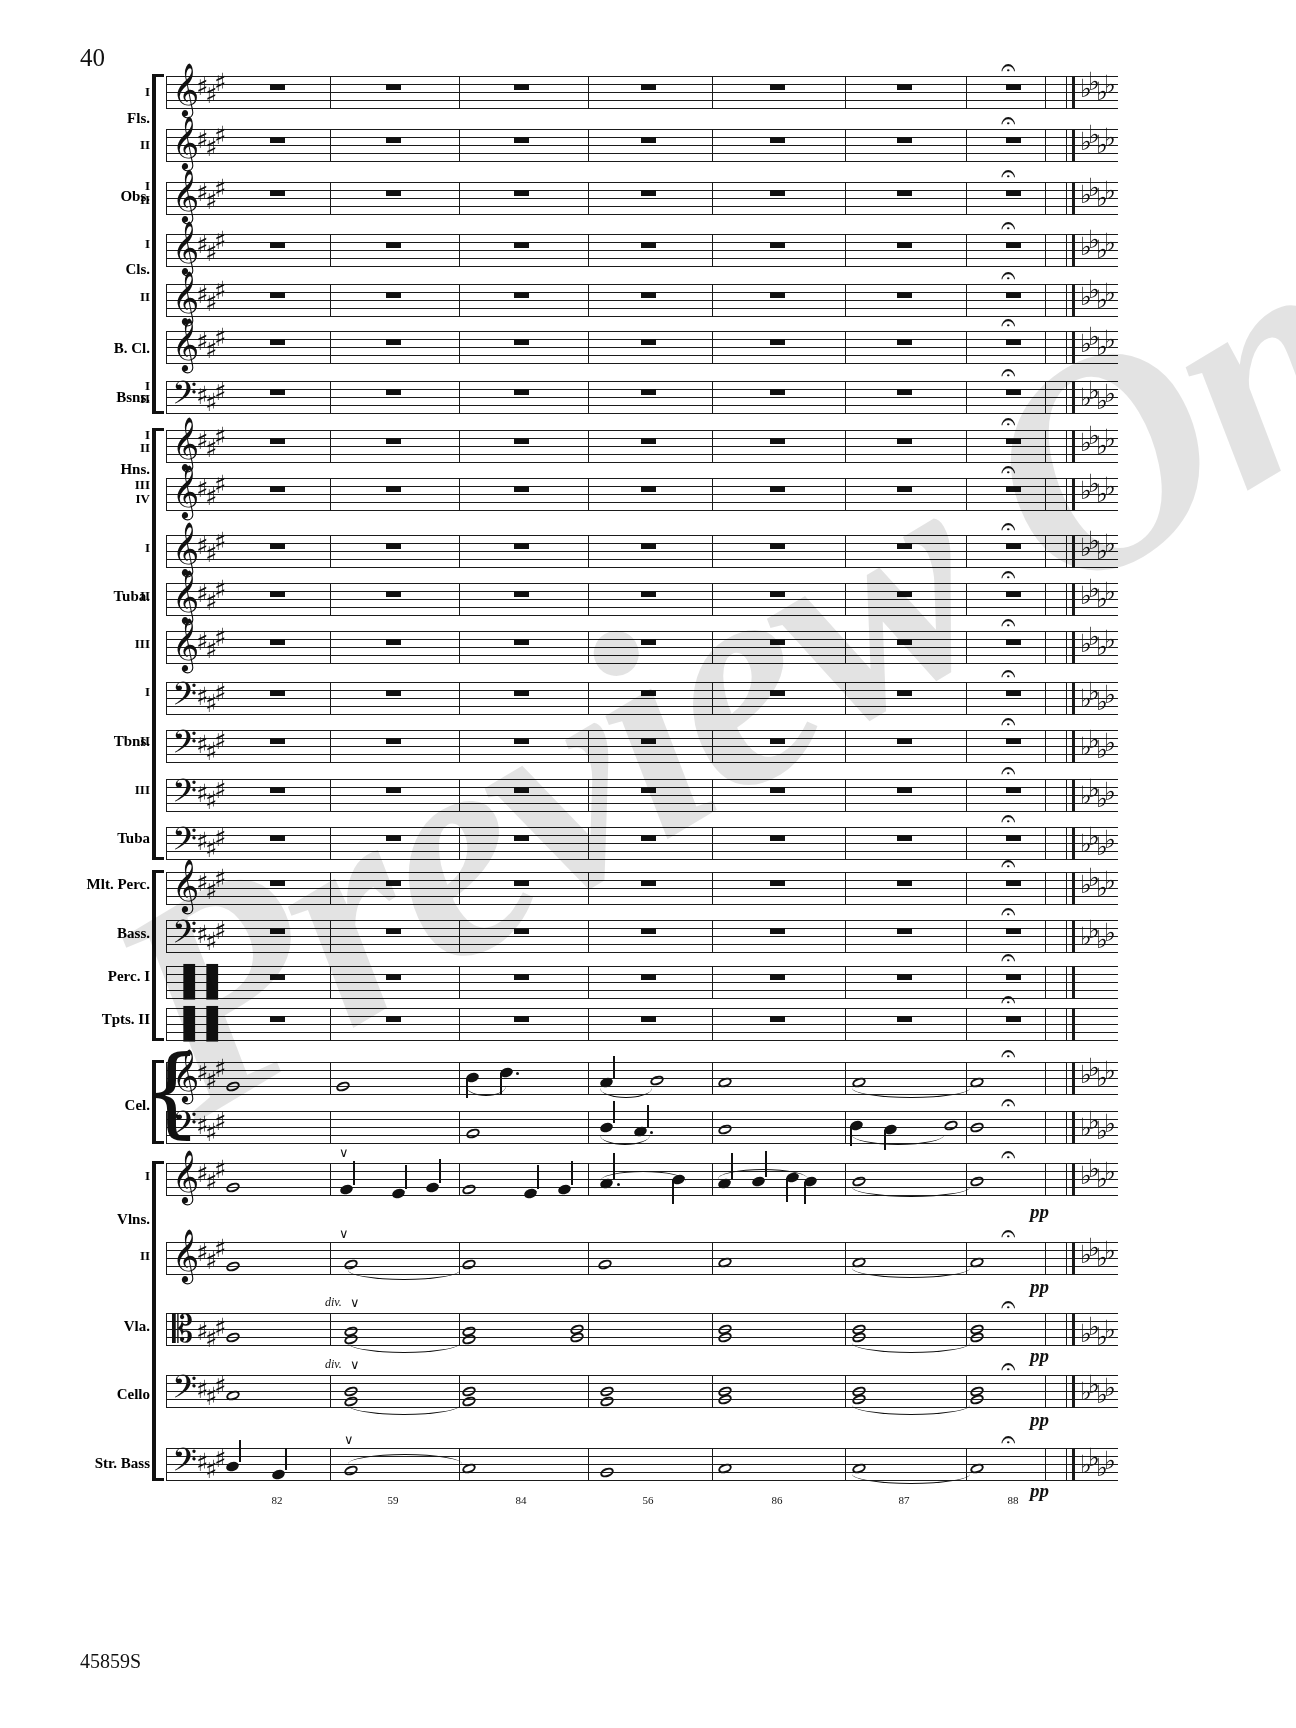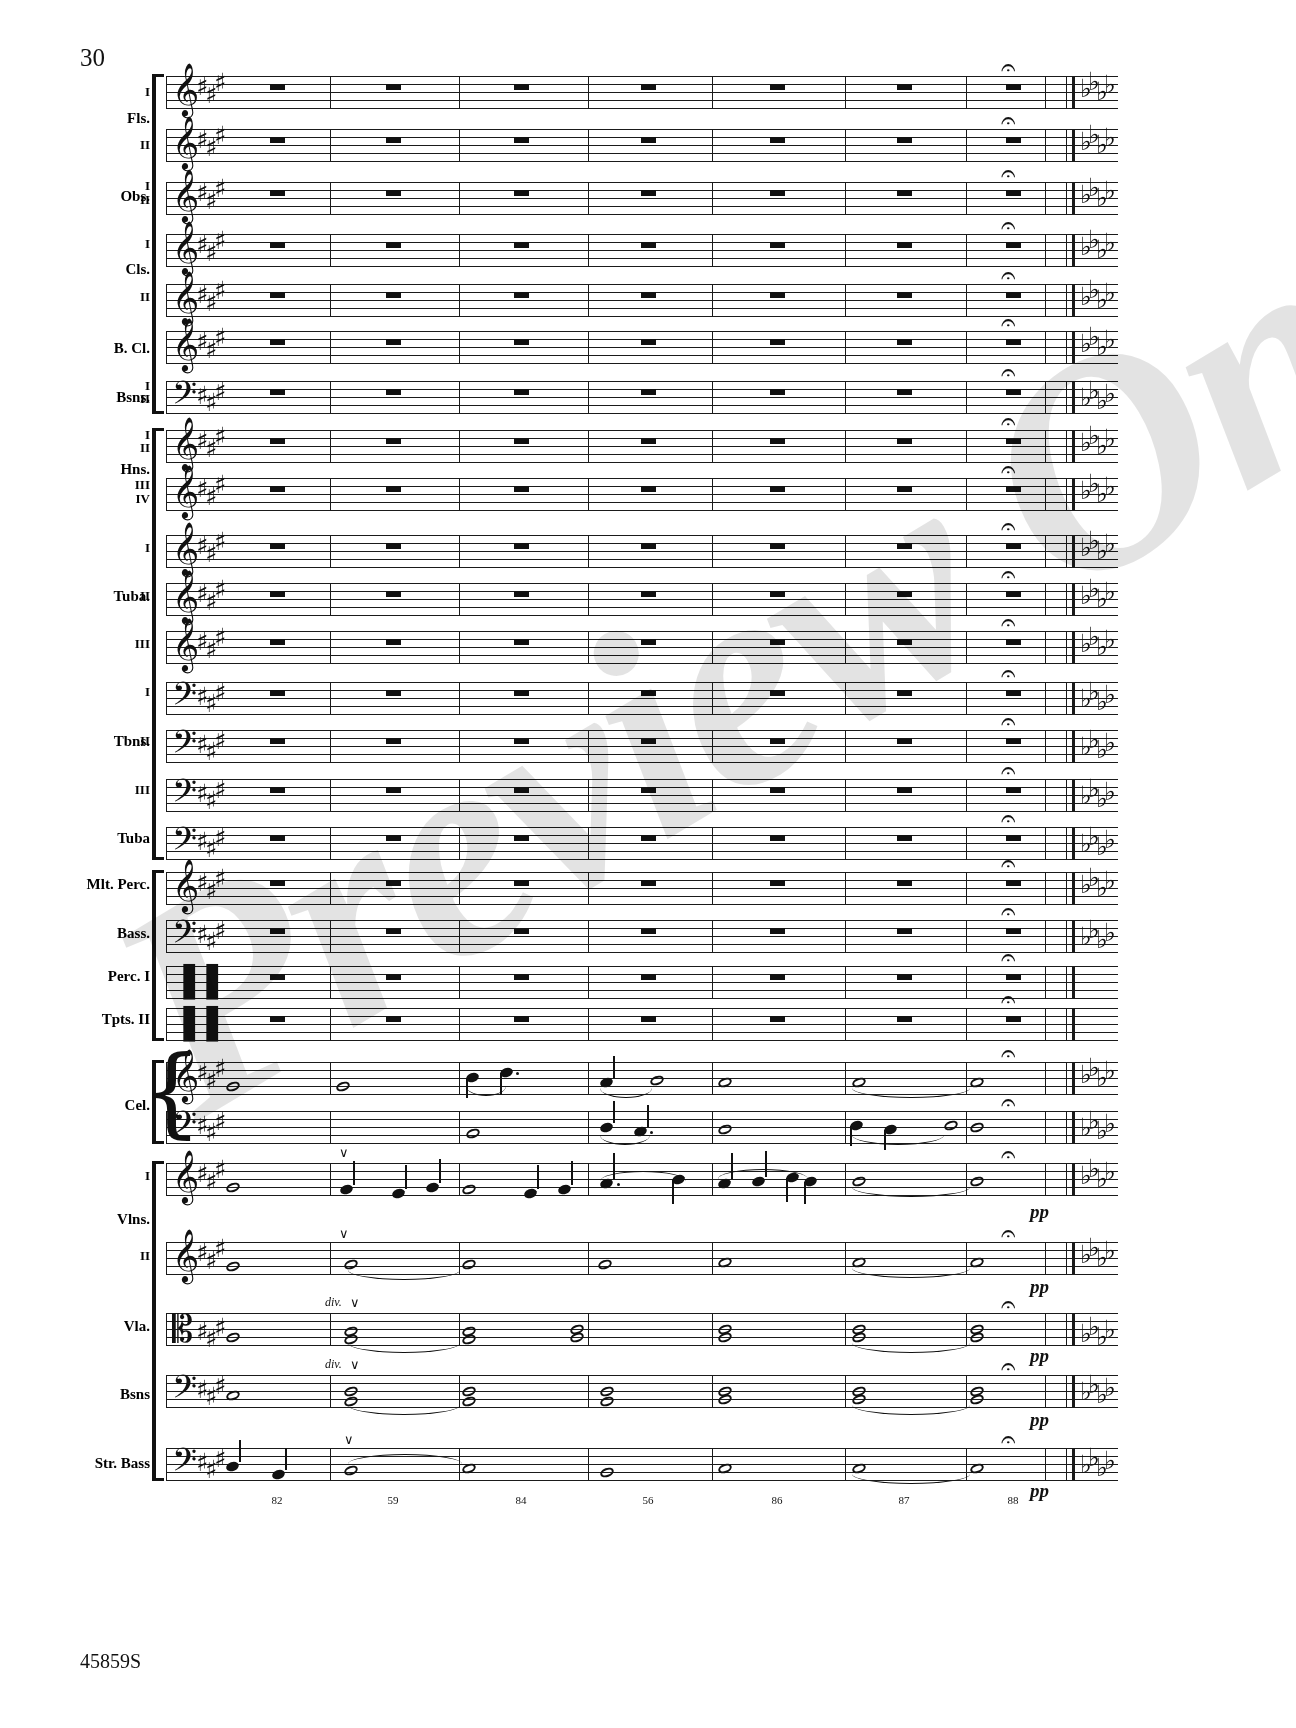--- a/index.html
+++ b/index.html
@@ -219,21 +219,21 @@
     width: 3.2px; height: 3.2px;
     border-radius: 50%;
     background: #111;
   }
 </style>
 </head>
 <body>
 
 <div id="page">
 
-  <div class="page-number">30</div>
+  <div class="page-number">40</div>
   <div class="plate-number">45859S</div>
 
   <div id="score">
       <div class="staff" style="left: 166px; top: 76px; width: 952px;">
         <div class="line l0"></div>
         <div class="line l1"></div>
         <div class="line l2"></div>
         <div class="line l3"></div>
         <div class="line l4"></div>
       </div>
@@ -900,21 +900,21 @@
       <div class="sys-label" style="left: 62px; top: 588px; width: 88px;">Tuba.</div>
       <div class="sys-label" style="left: 62px; top: 733px; width: 88px;">Tbns.</div>
       <div class="sys-label" style="left: 62px; top: 830px; width: 88px;">Tuba</div>
       <div class="sys-label" style="left: 62px; top: 876px; width: 88px;">Mlt. Perc.</div>
       <div class="sys-label" style="left: 62px; top: 925px; width: 88px;">Bass.</div>
       <div class="sys-label" style="left: 62px; top: 968px; width: 88px;">Perc. I</div>
       <div class="sys-label" style="left: 62px; top: 1011px; width: 88px;">Tpts. II</div>
       <div class="sys-label" style="left: 62px; top: 1097px; width: 88px;">Cel.</div>
       <div class="sys-label" style="left: 62px; top: 1211px; width: 88px;">Vlns.</div>
       <div class="sys-label" style="left: 62px; top: 1318px; width: 88px;">Vla.</div>
-      <div class="sys-label" style="left: 62px; top: 1386px; width: 88px;">Bsns</div>
+      <div class="sys-label" style="left: 62px; top: 1386px; width: 88px;">Cello</div>
       <div class="sys-label" style="left: 62px; top: 1455px; width: 88px;">Str. Bass</div>
       <div class="part-num" style="left: 116px; top: 84px; width: 34px;">I</div>
       <div class="part-num" style="left: 116px; top: 137px; width: 34px;">II</div>
       <div class="part-num" style="left: 116px; top: 178px; width: 34px;">I</div>
       <div class="part-num" style="left: 116px; top: 192px; width: 34px;">II</div>
       <div class="part-num" style="left: 116px; top: 236px; width: 34px;">I</div>
       <div class="part-num" style="left: 116px; top: 289px; width: 34px;">II</div>
       <div class="part-num" style="left: 116px; top: 427px; width: 34px;">I</div>
       <div class="part-num" style="left: 116px; top: 440px; width: 34px;">II</div>
       <div class="part-num" style="left: 116px; top: 477px; width: 34px;">III</div>

